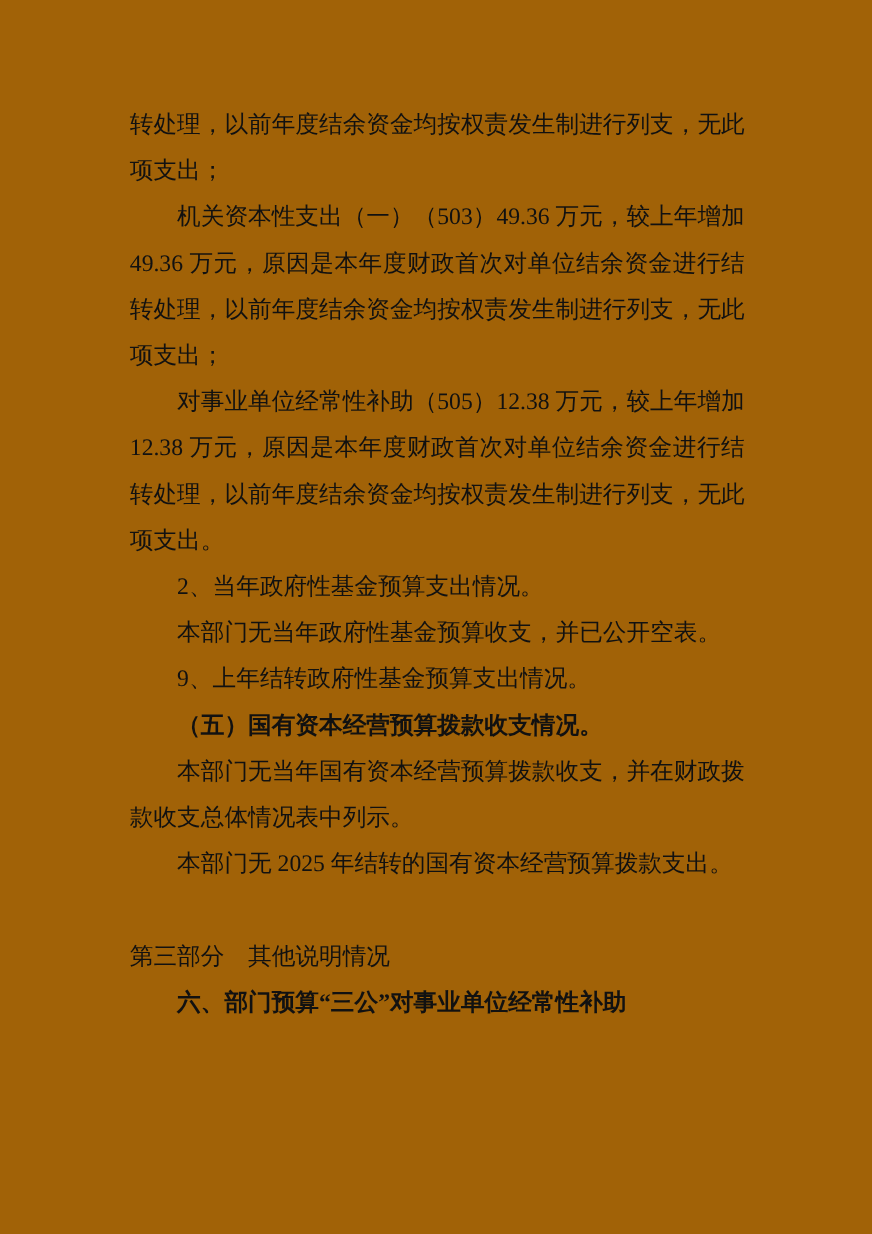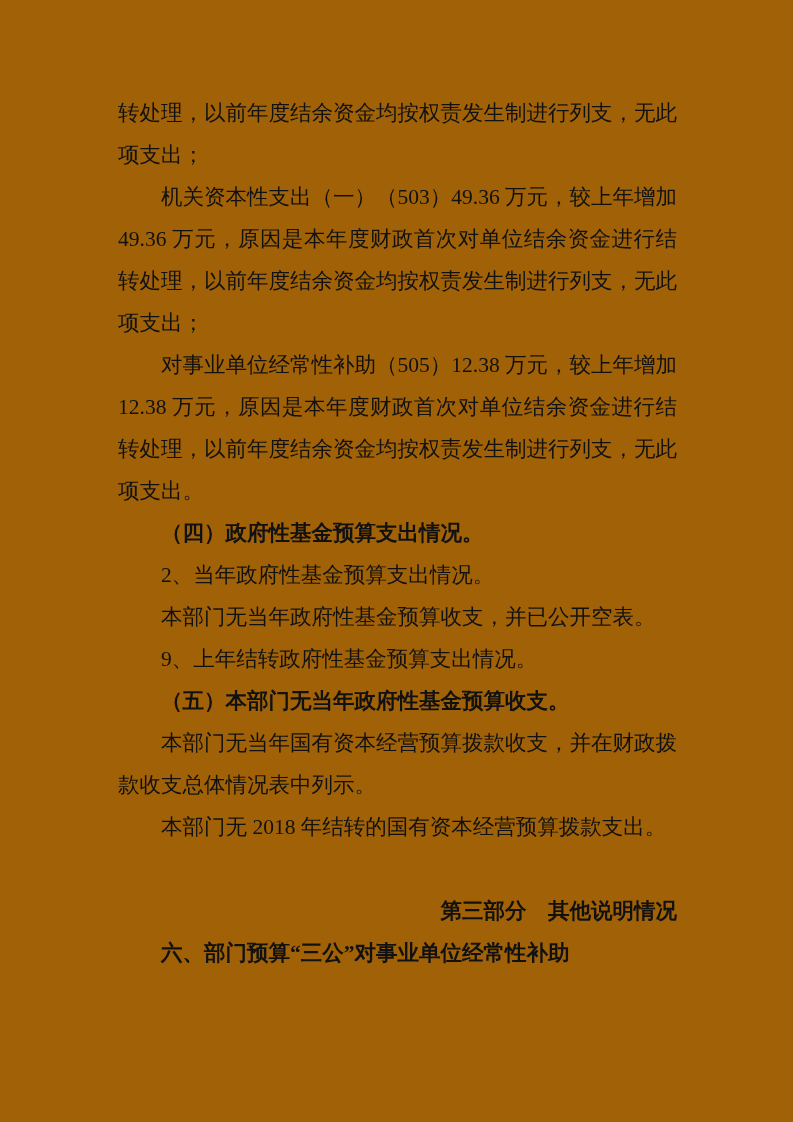--- a/index.html
+++ b/index.html
@@ -31,40 +31,39 @@
     padding: 0;
     text-indent: 2em;
   }
   .content p.body-cont {
     text-indent: 0;
   }
   .content p.heading {
     font-weight: bold;
   }
   .content p.center-heading {
-    font-weight: bold;
-    text-align: right;
+    font-weight: normal;
+    text-align: left;
     text-indent: 0;
     margin-top: 42px;
   }
   .content p.sub-heading {
     font-weight: bold;
   }
 </style>
 </head>
 <body>
 
 <div class="page" style="background: #a16207; padding-left: 34px;">
   <div class="content" style="color: rgb(17, 17, 17);">
       <p class="body-cont">转处理，以前年度结余资金均按权责发生制进行列支，无此项支出；</p>
       <p class="body">机关资本性支出（一）（503）49.36 万元，较上年增加 49.36 万元，原因是本年度财政首次对单位结余资金进行结转处理，以前年度结余资金均按权责发生制进行列支，无此项支出；</p>
       <p class="body">对事业单位经常性补助（505）12.38 万元，较上年增加 12.38 万元，原因是本年度财政首次对单位结余资金进行结转处理，以前年度结余资金均按权责发生制进行列支，无此项支出。</p>
-      <p class="heading">（四）政府性基金预算支出情况。</p>
       <p class="body">2、当年政府性基金预算支出情况。</p>
       <p class="body">本部门无当年政府性基金预算收支，并已公开空表。</p>
       <p class="body">9、上年结转政府性基金预算支出情况。</p>
-      <p class="heading">（五）本部门无当年政府性基金预算收支。</p>
+      <p class="heading">（五）国有资本经营预算拨款收支情况。</p>
       <p class="body">本部门无当年国有资本经营预算拨款收支，并在财政拨款收支总体情况表中列示。</p>
-      <p class="body">本部门无 2018 年结转的国有资本经营预算拨款支出。</p>
+      <p class="body">本部门无 2025 年结转的国有资本经营预算拨款支出。</p>
       <p class="center-heading">第三部分　其他说明情况</p>
       <p class="sub-heading">六、部门预算“三公”对事业单位经常性补助</p>
     </div>
 </div>
 
 </body></html>

